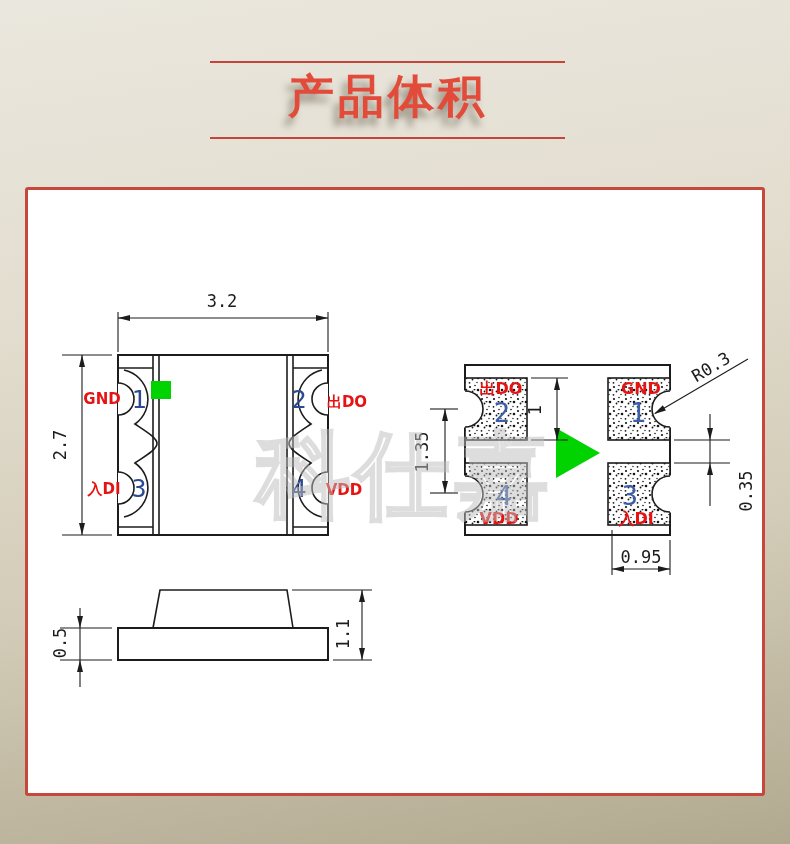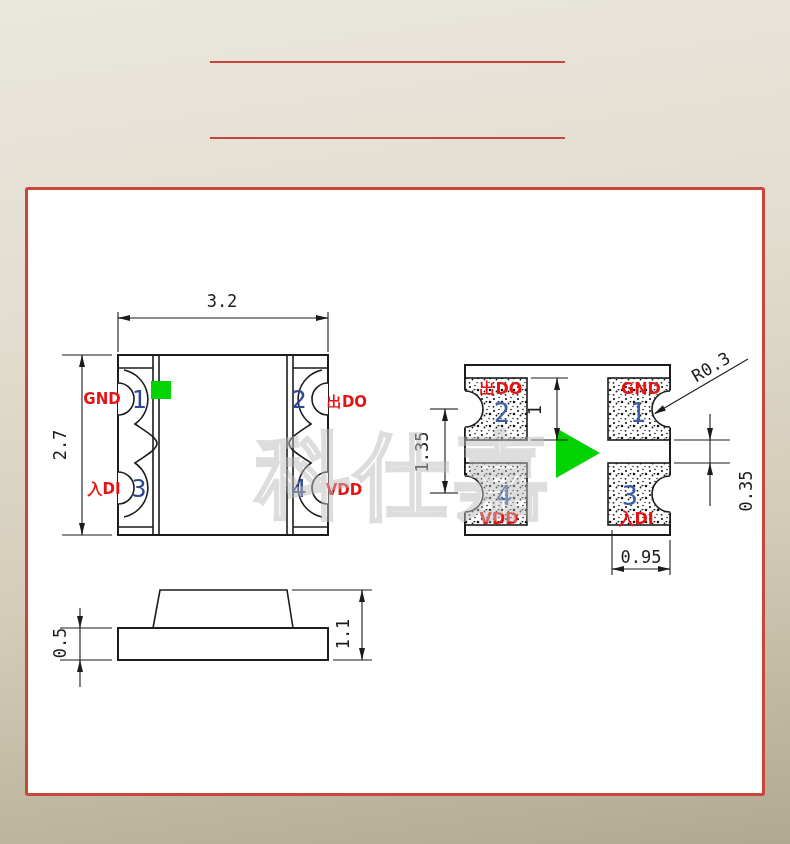--- a/index.html
+++ b/index.html
@@ -43,20 +43,21 @@
   .green{fill:#00d300;stroke:none;}
   .wm{font:700 94px "DejaVu Sans",sans-serif;fill:rgba(255,255,255,0.72);
       stroke:#bdbdbd;stroke-width:2.4;letter-spacing:5px;}
   .wmreg{font:700 20px "DejaVu Sans",sans-serif;fill:#c9c9c9;stroke:none;}
 </style>
 </head>
 <body>
 
 <header class="banner">
   <div class="rule rule-top"></div>
+  <h1 class="page-title">产品体积</h1>
   <div class="rule rule-bottom"></div>
 </header>
 
 <div class="panel"></div>
 
 <svg class="art" viewBox="0 0 790 844">
   <defs>
     <pattern id="stipple" width="12" height="12" patternUnits="userSpaceOnUse">
       <rect width="12" height="12" fill="#ffffff"></rect>
       <circle cx="2" cy="3" r="1.1" fill="#151515"></circle>

